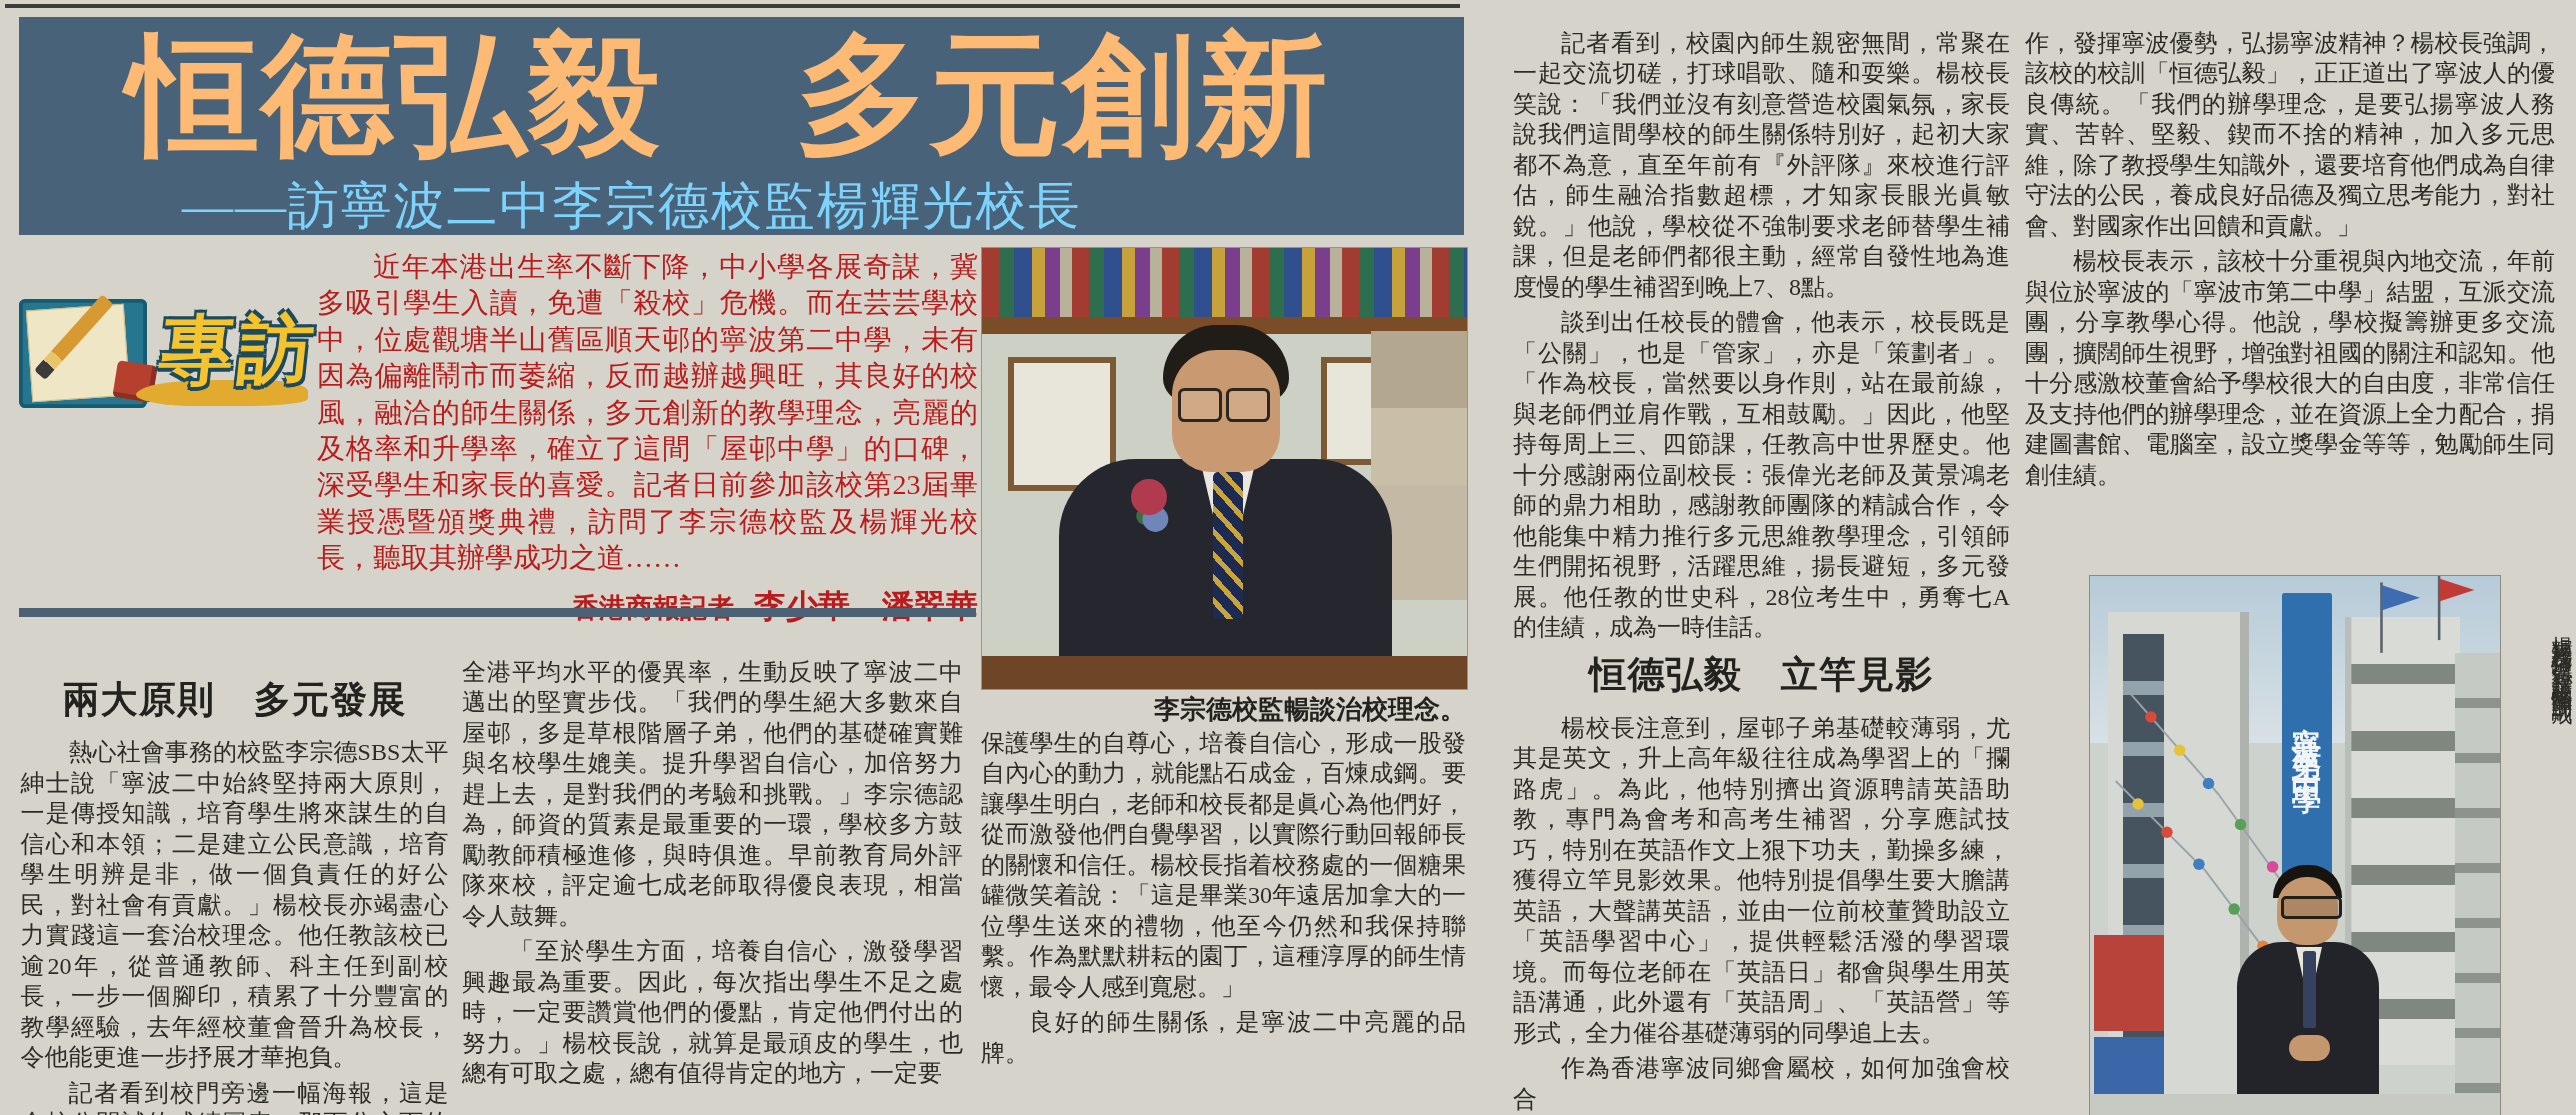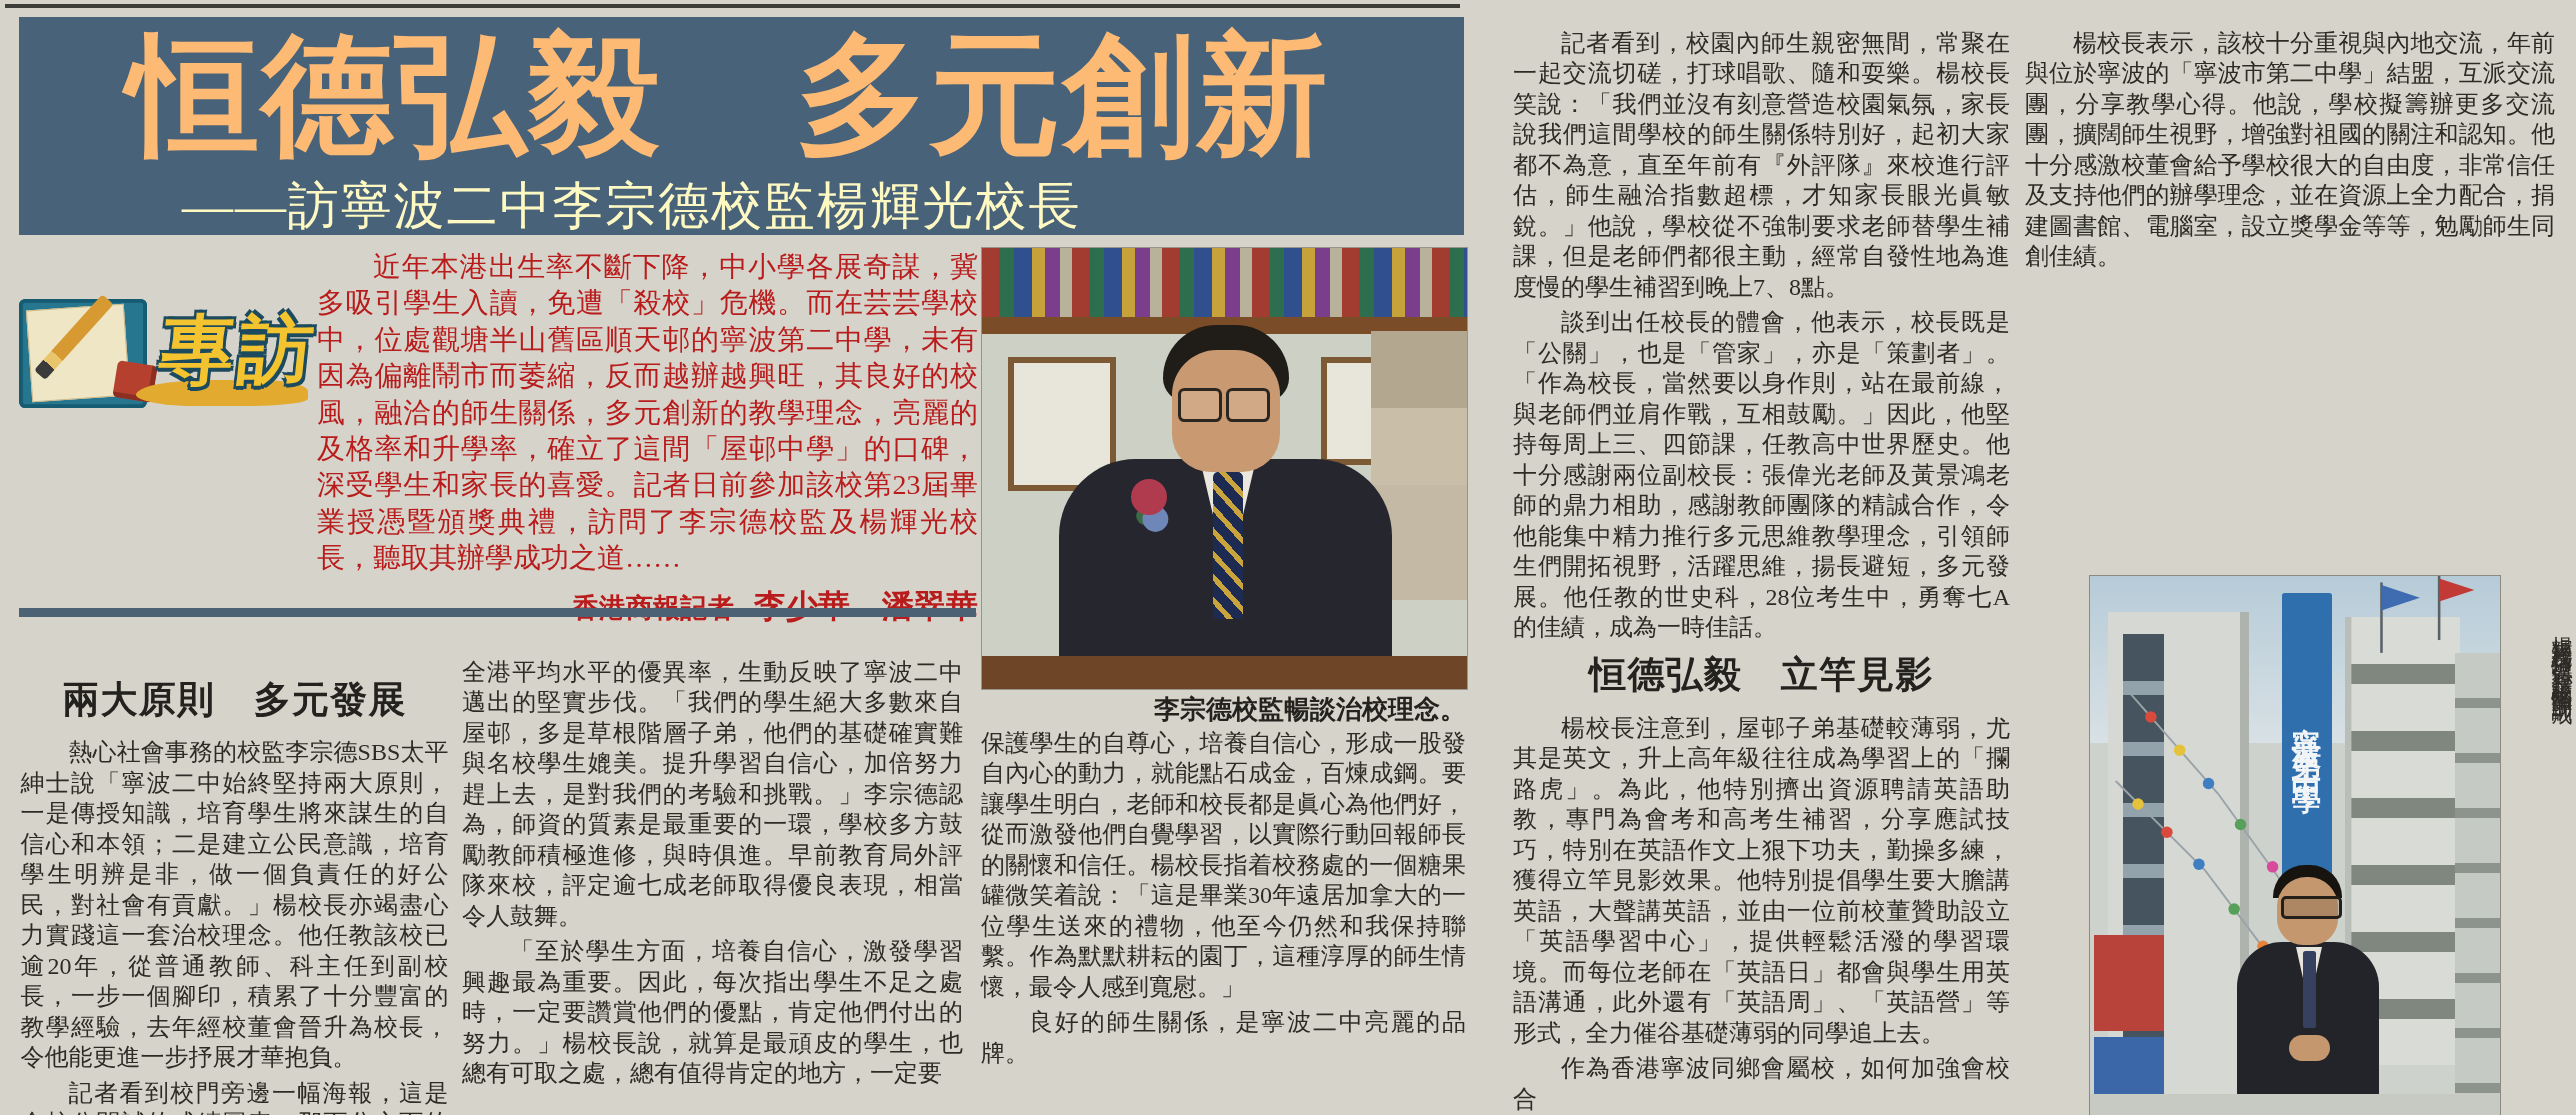--- a/index.html
+++ b/index.html
@@ -5,21 +5,21 @@
   html,body{margin:0;padding:0;background:#b9b8ae;}
   .page{position:relative;width:2576px;height:1115px;background:#d6d4ca;overflow:hidden;
         font-family:"Liberation Serif", serif;color:#2d2b26;}
   .abs{position:absolute;}
   
   .top-rule{left:5.1px;top:3.8px;width:1455px;height:4.5px;background:#3c3c39;}
   
   .masthead{left:19px;top:16.7px;width:1445px;height:218px;background:#48627a;}
   .m-title{position:absolute;left:109px;top:9px;width:1326px;font-family:"Liberation Sans",sans-serif;
            font-weight:900;font-size:131px;line-height:1.05;color:#fdba74;letter-spacing:2.6px;white-space:nowrap;}
-  .m-sub{position:absolute;left:163px;top:155px;width:1271px;font-size:51px;color:#fef9c3;
+  .m-sub{position:absolute;left:163px;top:155px;width:1271px;font-size:51px;color:#7dd3fc;
          letter-spacing:1.9px;white-space:nowrap;font-family:"Liberation Serif",serif;}
   
   .badge{left:18px;top:298px;width:295px;height:115px;}
   .badge-book{position:absolute;left:1.3px;top:1.3px;width:128px;height:109px;background:#27768f;border-radius:6.4px;
               box-shadow:inset 0 0 0 3.8px #155b72;}
   .badge-page{position:absolute;left:10.2px;top:7.7px;width:96px;height:90px;background:#efe6c6;
               transform:rotate(-4deg);border:1.3px solid #c9b98c;}
   .badge-pencil{position:absolute;left:18px;top:61px;width:102px;height:15.4px;
                 background:linear-gradient(90deg,#3a3a3a 0 14px,#e8c46a 14px 26px,#d79a33 26px 100%);
                 transform:rotate(-48deg);transform-origin:11.5px 7.7px;border-radius:3.8px;}
@@ -172,20 +172,21 @@
 
   <div class="abs col col4">
     <p class="indent">記者看到，校園內師生親密無間，常聚在一起交流切磋，打球唱歌、隨和耍樂。楊校長笑說：「我們並沒有刻意營造校園氣氛，家長說我們這間學校的師生關係特別好，起初大家都不為意，直至年前有『外評隊』來校進行評估，師生融洽指數超標，才知家長眼光眞敏銳。」他說，學校從不強制要求老師替學生補課，但是老師們都很主動，經常自發性地為進度慢的學生補習到晚上7、8點。</p>
     <p class="indent">談到出任校長的體會，他表示，校長既是「公關」，也是「管家」，亦是「策劃者」。「作為校長，當然要以身作則，站在最前線，與老師們並肩作戰，互相鼓勵。」因此，他堅持每周上三、四節課，任教高中世界歷史。他十分感謝兩位副校長：張偉光老師及黃景鴻老師的鼎力相助，感謝教師團隊的精誠合作，令他能集中精力推行多元思維教學理念，引領師生們開拓視野，活躍思維，揚長避短，多元發展。他任教的世史科，28位考生中，勇奪七A的佳績，成為一時佳話。</p>
     <h2>恒德弘毅　立竿見影</h2>
     <p class="indent">楊校長注意到，屋邨子弟基礎較薄弱，尤其是英文，升上高年級往往成為學習上的「攔路虎」。為此，他特別擠出資源聘請英語助教，專門為會考和高考生補習，分享應試技巧，特別在英語作文上狠下功夫，勤操多練，獲得立竿見影效果。他特別提倡學生要大膽講英語，大聲講英語，並由一位前校董贊助設立「英語學習中心」，提供輕鬆活潑的學習環境。而每位老師在「英語日」都會與學生用英語溝通，此外還有「英語周」、「英語營」等形式，全力催谷基礎薄弱的同學追上去。</p>
     <p class="indent">作為香港寧波同鄉會屬校，如何加強會校合</p>
   </div>
 
   <div class="abs col col5">
+    <p>作，發揮寧波優勢，弘揚寧波精神？楊校長強調，該校的校訓「恒德弘毅」，正正道出了寧波人的優良傳統。「我們的辦學理念，是要弘揚寧波人務實、苦幹、堅毅、鍥而不捨的精神，加入多元思維，除了教授學生知識外，還要培育他們成為自律守法的公民，養成良好品德及獨立思考能力，對社會、對國家作出回饋和貢獻。」</p>
     <p class="indent">楊校長表示，該校十分重視與內地交流，年前與位於寧波的「寧波市第二中學」結盟，互派交流團，分享教學心得。他說，學校擬籌辦更多交流團，擴闊師生視野，增強對祖國的關注和認知。他十分感激校董會給予學校很大的自由度，非常信任及支持他們的辦學理念，並在資源上全力配合，捐建圖書館、電腦室，設立獎學金等等，勉勵師生同創佳績。</p>
   </div>
 
   <div class="abs building">
     <div class="b-sky"></div>
     <div class="b-tower-l"></div>
     <div class="b-win-strip"></div>
     <div class="b-tower-c"></div>
     <div class="b-block-r"></div>
     <div class="b-sign">

